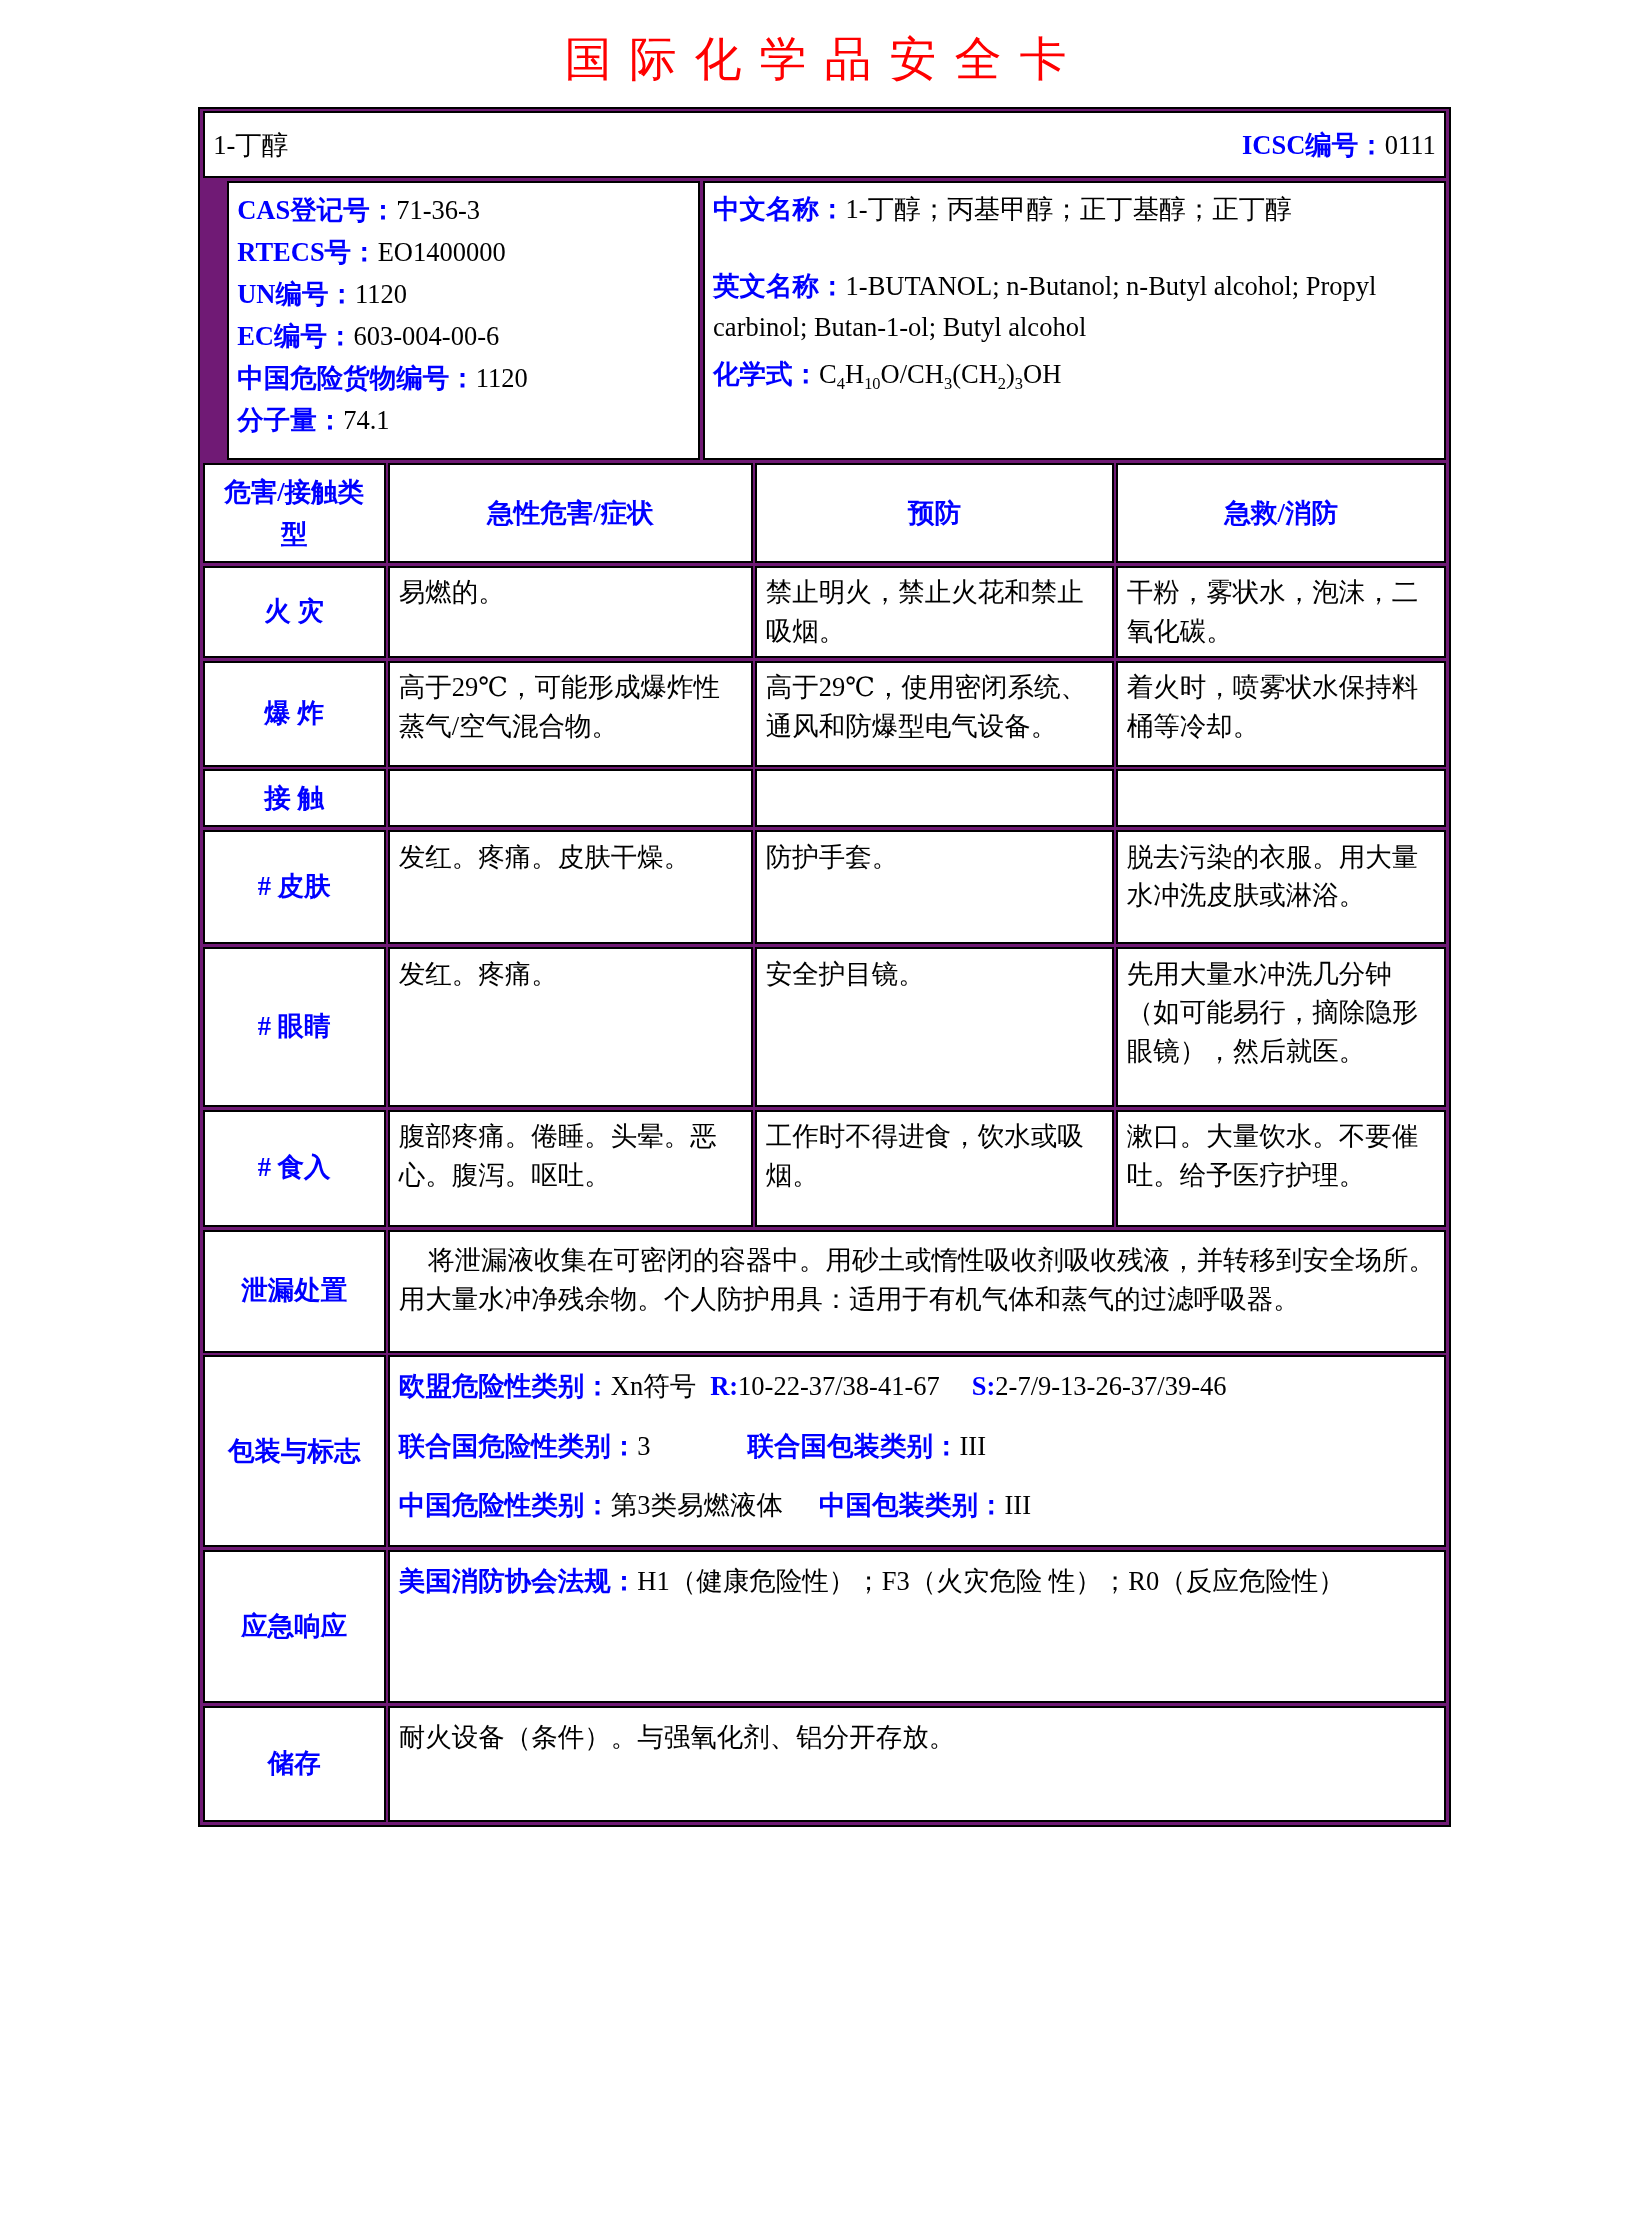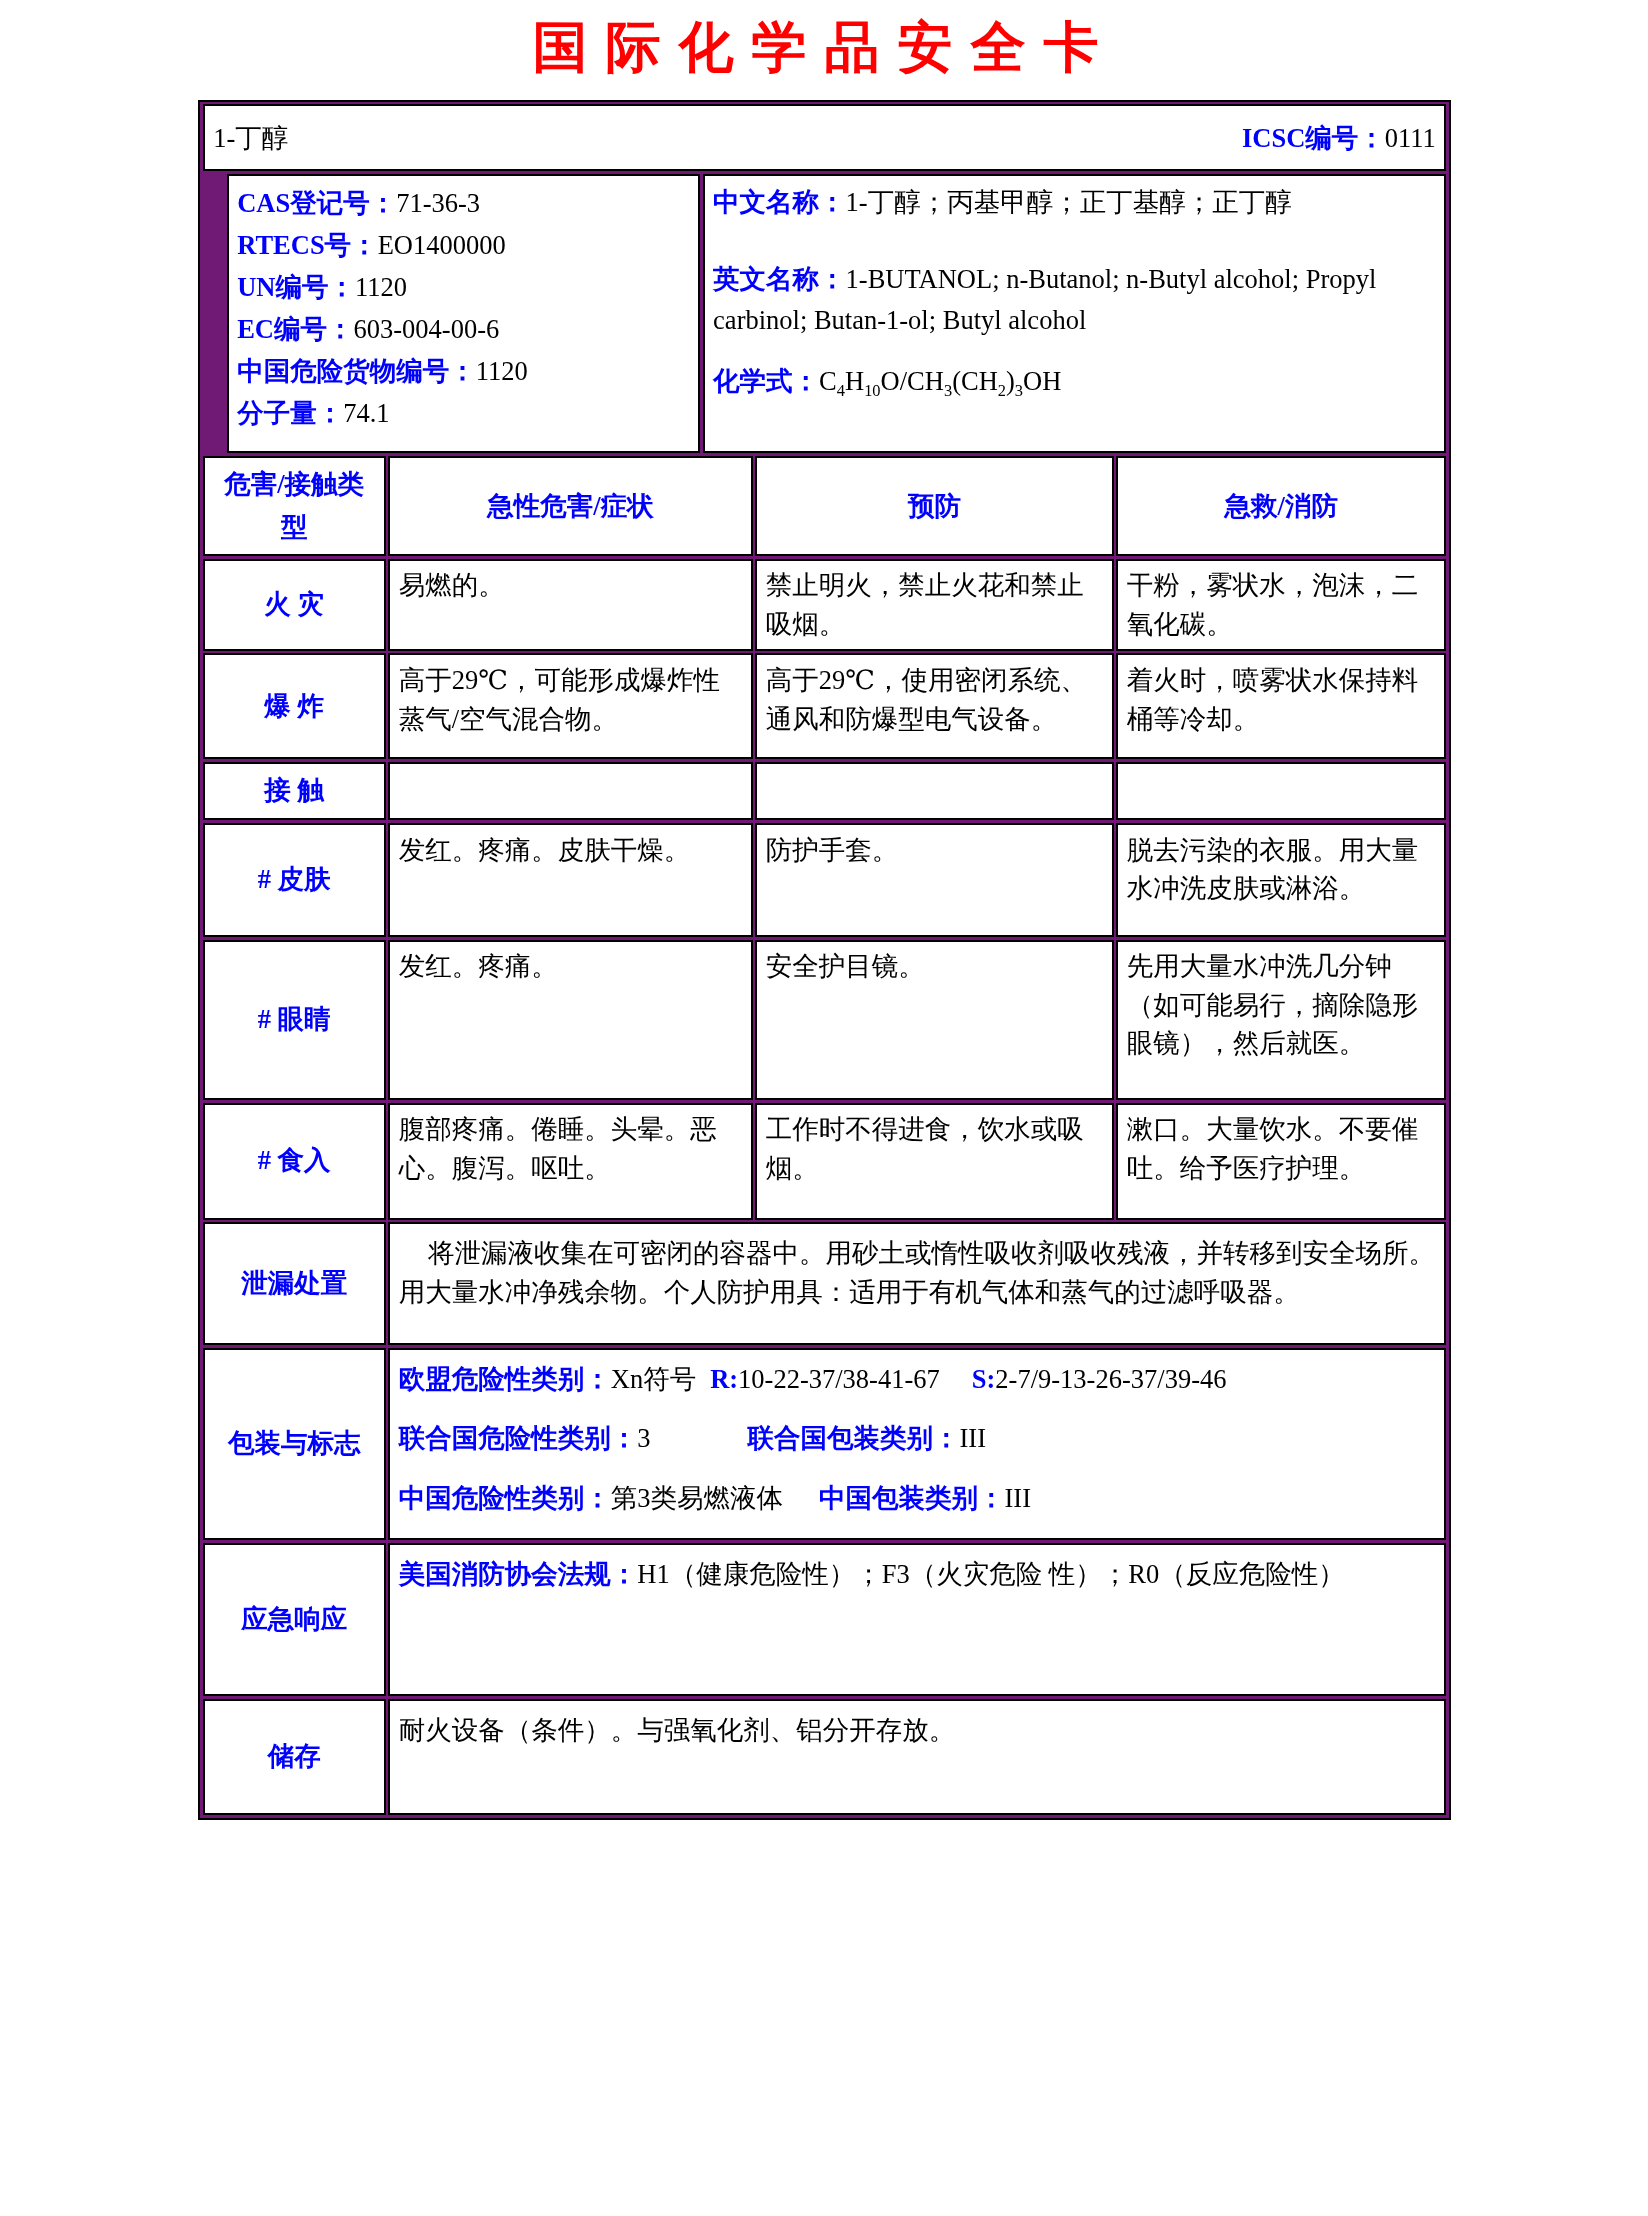--- a/index.html
+++ b/index.html
@@ -3,22 +3,22 @@
 <meta charset="utf-8">
 <style>
   html, body { margin: 0; padding: 0; background: #ffffff; }
   .page {
     width: 1649px; height: 2216px; background: #ffffff; overflow: hidden;
     font-family: "Liberation Serif", "DejaVu Serif", serif;
     font-size: 26.5px; color: #000000; box-sizing: border-box;
   }
   .doc-title {
     padding-top: 18px; text-align: center;
-    color: #ff0000; font-weight: bold; font-size: 55px;
-    letter-spacing: 18px; line-height: 1.1; white-space: nowrap;
+    color: #ff0000; font-weight: normal; font-size: 47px;
+    letter-spacing: 18px; line-height: 1.1; white-space: nowrap; margin-top: 16px;
   }
   .card {
     width: 1253px; margin: 21px 0 0 198px;
     border: 2.8px solid #000; padding: 2.8px; box-sizing: border-box;
     background: #701a75;
   }
   .row { display: flex; gap: 2.8px; align-items: stretch; }
   .row + .row { margin-top: 2.8px; }
   .cell {
     border: 2.1px solid #000; box-sizing: border-box;
@@ -54,21 +54,21 @@
     color: #0000ff; font-weight: bold; text-align: center; line-height: 1.35;
   }
   .hdr-cell {
     display: flex; align-items: center; justify-content: center;
     color: #0000ff; font-weight: bold; text-align: center; line-height: 1.6;
   }
   .top-cell { display: flex; align-items: center; justify-content: space-between; }
   .id-left .id-line { line-height: 42px; white-space: nowrap; }
   .id-right p { margin: 0; line-height: 1.55; }
   .id-right .p-cn { margin-bottom: 36px; }
-  .id-right .p-en { margin-bottom: 20px; }
+  .id-right .p-en { margin-bottom: 6px; }
   sub { font-size: 0.62em; line-height: 0; }
   .content-cell p { margin: 4.2px 0 21px 0; }
   .content-cell p:last-child { margin-bottom: 0; }
   .indent1 { text-indent: 1.1em; }
   .gap-sm { margin-left: 14px; }
   .gap-md { margin-left: 32px; }
   .gap-lg { margin-left: 97px; }
   .gap-cn { margin-left: 36px; }
 </style>
 </head>

